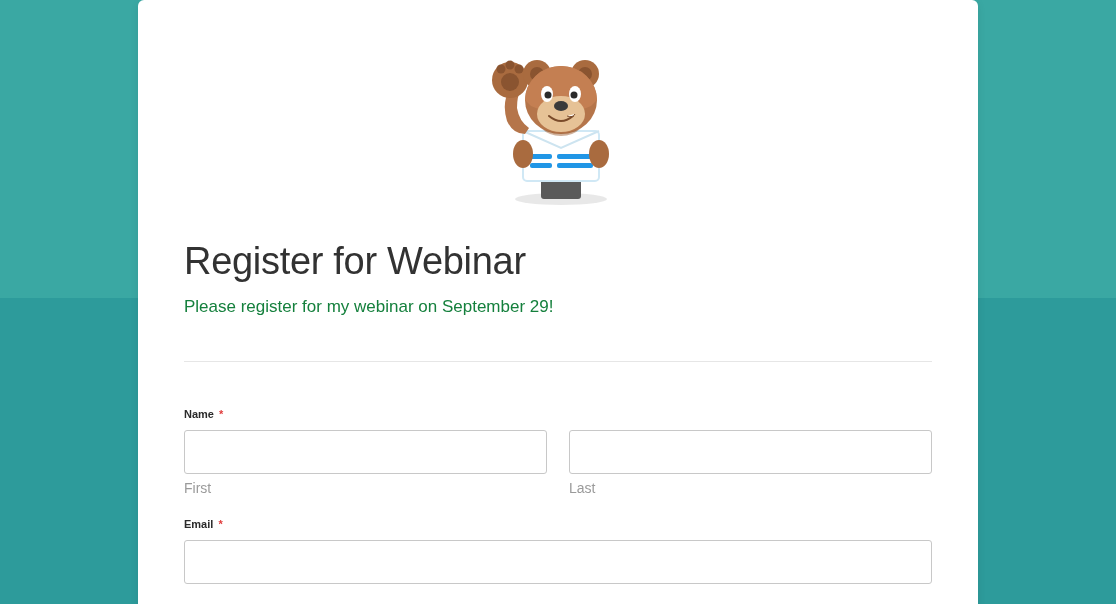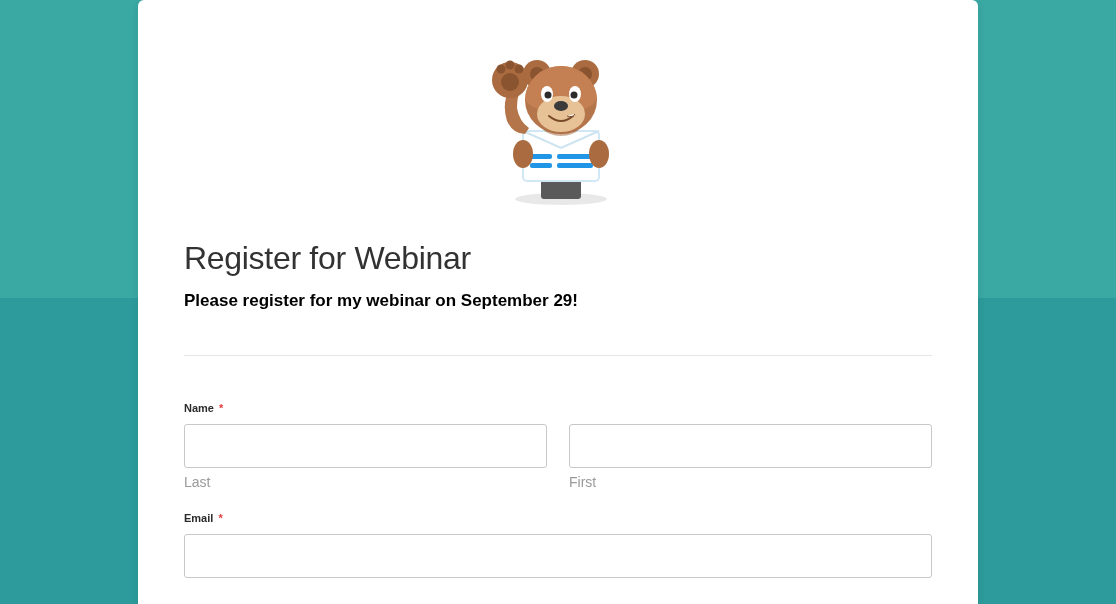--- a/index.html
+++ b/index.html
@@ -42,31 +42,31 @@
     }
     .mascot {
       width: 170px;
       height: 170px;
       position: relative;
     }
     .form-body {
       padding: 0 46px 30px 46px;
     }
     .form-title {
-      font-size: 32px;
+      font-size: 38px;
       font-weight: 400;
       color: #323232;
       margin-top: 14px;
       letter-spacing: -0.3px;
     }
     .form-desc {
       font-size: 17px;
-      color: #000000;
+      color: #15803d;
       margin-top: 14px;
-      font-weight: 700;
+      font-weight: 400;
     }
     .divider {
       border: none;
       border-top: 1px solid #e6e6e6;
       margin-top: 44px;
       margin-bottom: 46px;
     }
     .field-label {
       font-size: 11px;
       font-weight: 700;
@@ -174,25 +174,25 @@
     <hr class="divider">
 
     <div>
       <label class="field-label">
         <span>Name</span>
         <span class="required">*</span>
       </label>
       <div class="name-row">
         <div class="name-col">
           <input type="text" class="input" style="">
-          <span class="sublabel">Last</span>
+          <span class="sublabel">First</span>
         </div>
         <div class="name-col">
           <input type="text" class="input" style="">
-          <span class="sublabel">First</span>
+          <span class="sublabel">Last</span>
         </div>
       </div>
     </div>
 
     <div class="email-group">
       <label class="field-label">
         <span>Email</span>
         <span class="required">*</span>
       </label>
       <input type="email" class="input" style="">

